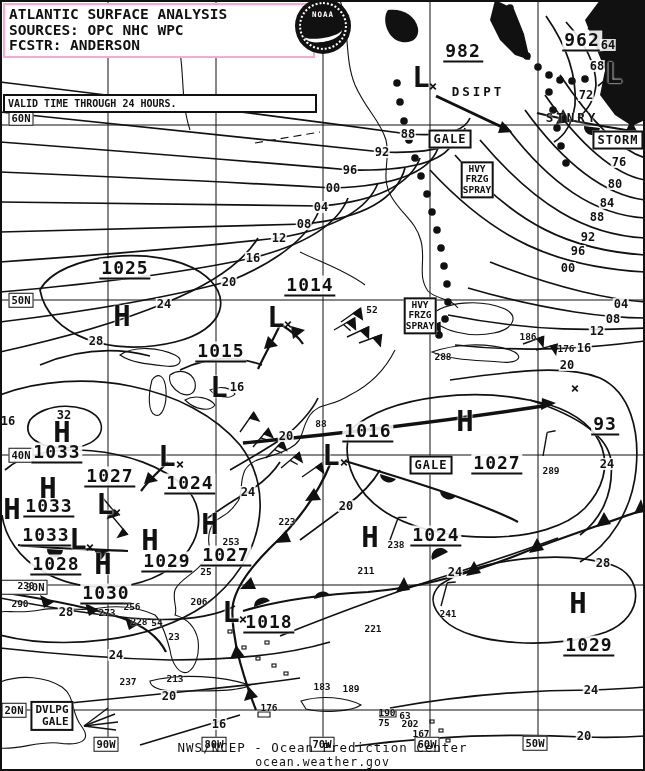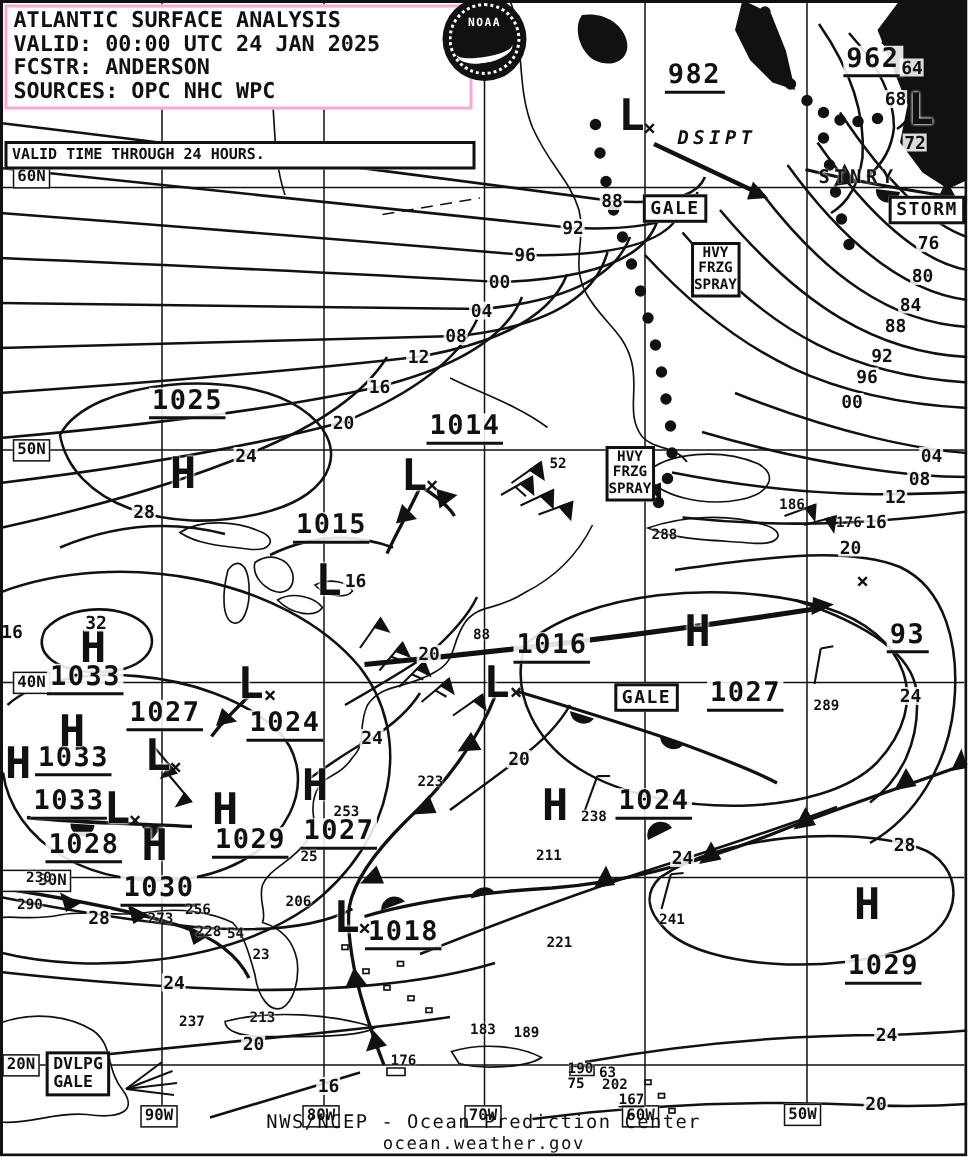--- a/index.html
+++ b/index.html
@@ -6,21 +6,21 @@
   #stage{position:relative;width:645px;height:771px;background:#ffffff;overflow:hidden;
          font-family:"DejaVu Sans Mono",monospace;color:#111;}
   #frame{position:absolute;inset:0;border:2px solid #111;pointer-events:none;z-index:9;}
   svg.maplayer{position:absolute;left:0;top:0;z-index:1;}
   #labels{position:absolute;inset:0;z-index:4;pointer-events:none;}
   .lbl{position:absolute;transform:translate(-50%,-50%);white-space:nowrap;line-height:1;}
   .k-geo{font-size:10.5px;font-weight:bold;border:1.5px solid #111;background:#fff;padding:1px 2px;}
   .k-warn{font-size:12px;font-weight:bold;border:2px solid #111;background:#fff;padding:1px 3px;
           text-align:center;white-space:pre-line;line-height:1.08;letter-spacing:1px;}
   .k-warn2{font-size:11px;font-weight:bold;border:2px solid #111;background:#fff;padding:1px 3px;
-          text-align:left;white-space:pre-line;line-height:1.1;}
+          text-align:right;white-space:pre-line;line-height:1.1;}
   .k-warnsm{font-size:9.5px;font-weight:bold;border:2px solid #111;background:#fff;padding:1px 0;
           text-align:center;white-space:pre-line;line-height:1.1;}
   .k-press{font-size:18px;font-weight:bold;border-bottom:2.5px solid #111;padding:0 2px 1px;
           background:rgba(255,255,255,.88);letter-spacing:1px;}
   .k-hl{font-size:29px;font-weight:900;text-shadow:0 0 2px #fff,0 0 2px #fff;}
   .k-iso{font-size:12px;font-weight:bold;background:rgba(255,255,255,.85);padding:0 1px;}
   .k-sta{font-size:9.5px;font-weight:bold;text-shadow:0 0 2px #fff;}
   .k-text{font-size:12.5px;font-weight:bold;letter-spacing:3px;text-shadow:0 0 2px #fff;}
   .k-x{font-size:14px;font-weight:bold;}
   #hdrbox{position:absolute;left:3px;top:3px;width:300px;border:2px solid #f9a8d4;background:#fff;
@@ -317,21 +317,21 @@
       <div class="lbl k-warn" style="left: 618px; top: 140px;">STORM</div>
       <div class="lbl k-warnsm" style="left: 477px; top: 180px;">HVY
 FRZG
 SPRAY</div>
       <div class="lbl k-warnsm" style="left: 420px; top: 316px;">HVY
 FRZG
 SPRAY</div>
       <div class="lbl k-warn" style="left: 431px; top: 465px;">GALE</div>
       <div class="lbl k-warn2" style="left: 52px; top: 716px;">DVLPG
 GALE</div>
-      <div class="lbl k-text" style="left: 478px; top: 92px; font-style: italic;">DSIPT</div>
+      <div class="lbl k-text" style="left: 478px; top: 92px;">DSIPT</div>
       <div class="lbl k-text" style="left: 572px; top: 118px;">STNRY</div>
       <div class="lbl k-press" style="left: 463px; top: 52px;">982</div>
       <div class="lbl k-press" style="left: 582px; top: 41px;">962</div>
       <div class="lbl k-press" style="left: 125px; top: 269px;">1025</div>
       <div class="lbl k-press" style="left: 310px; top: 286px;">1014</div>
       <div class="lbl k-press" style="left: 221px; top: 352px;">1015</div>
       <div class="lbl k-press" style="left: 368px; top: 432px;">1016</div>
       <div class="lbl k-press" style="left: 57px; top: 453px;">1033</div>
       <div class="lbl k-press" style="left: 110px; top: 477px;">1027</div>
       <div class="lbl k-press" style="left: 190px; top: 484px;">1024</div>
@@ -382,21 +382,21 @@
       <div class="lbl k-iso" style="left: 304px; top: 224px;">08</div>
       <div class="lbl k-iso" style="left: 279px; top: 238px;">12</div>
       <div class="lbl k-iso" style="left: 253px; top: 258px;">16</div>
       <div class="lbl k-iso" style="left: 229px; top: 282px;">20</div>
       <div class="lbl k-iso" style="left: 164px; top: 304px;">24</div>
       <div class="lbl k-iso" style="left: 96px; top: 341px;">28</div>
       <div class="lbl k-iso" style="left: 64px; top: 415px;">32</div>
       <div class="lbl k-iso" style="left: 8px; top: 421px;">16</div>
       <div class="lbl k-iso" style="left: 608px; top: 45px;">64</div>
       <div class="lbl k-iso" style="left: 597px; top: 66px;">68</div>
-      <div class="lbl k-iso" style="left: 586px; top: 95px; margin-left: 24px;">72</div>
+      <div class="lbl k-iso" style="left: 586px; top: 95px;">72</div>
       <div class="lbl k-iso" style="left: 619px; top: 162px;">76</div>
       <div class="lbl k-iso" style="left: 615px; top: 184px;">80</div>
       <div class="lbl k-iso" style="left: 607px; top: 203px;">84</div>
       <div class="lbl k-iso" style="left: 597px; top: 217px;">88</div>
       <div class="lbl k-iso" style="left: 588px; top: 237px;">92</div>
       <div class="lbl k-iso" style="left: 578px; top: 251px;">96</div>
       <div class="lbl k-iso" style="left: 568px; top: 268px;">00</div>
       <div class="lbl k-iso" style="left: 621px; top: 304px;">04</div>
       <div class="lbl k-iso" style="left: 613px; top: 319px;">08</div>
       <div class="lbl k-iso" style="left: 597px; top: 331px;">12</div>
@@ -438,28 +438,27 @@
       <div class="lbl k-sta" style="left: 139px; top: 622px;">228</div>
       <div class="lbl k-sta" style="left: 157px; top: 623px;">54</div>
       <div class="lbl k-sta" style="left: 174px; top: 637px;">23</div>
       <div class="lbl k-sta" style="left: 322px; top: 687px;">183</div>
       <div class="lbl k-sta" style="left: 351px; top: 689px;">189</div>
       <div class="lbl k-sta" style="left: 269px; top: 708px;">176</div>
       <div class="lbl k-sta" style="left: 387px; top: 713px;">190</div>
       <div class="lbl k-sta" style="left: 405px; top: 716px;">63</div>
       <div class="lbl k-sta" style="left: 384px; top: 723px;">75</div>
       <div class="lbl k-sta" style="left: 410px; top: 724px;">202</div>
-      <div class="lbl k-sta" style="left: 421px; top: 734px; text-decoration: underline;">167</div>
+      <div class="lbl k-sta" style="left: 421px; top: 734px;">167</div>
     </div>
 
   <div id="hdrbox">
     <div class="ln">ATLANTIC SURFACE ANALYSIS</div>
-    <div class="ln">VALID:  00:00 UTC 24 JAN 2025</div>
+    <div class="ln">SOURCES: OPC NHC WPC</div>
     <div class="ln">FCSTR:  ANDERSON</div>
-    <div class="ln">SOURCES: OPC NHC WPC</div>
   </div>
 
   <div id="notebox">
     <div class="ln">VALID TIME THROUGH 24 HOURS.</div>
   </div>
 
   <div id="noaalogo">
     <div class="ring"></div>
     <div class="txt">NOAA</div>
     <div class="bird"></div>

